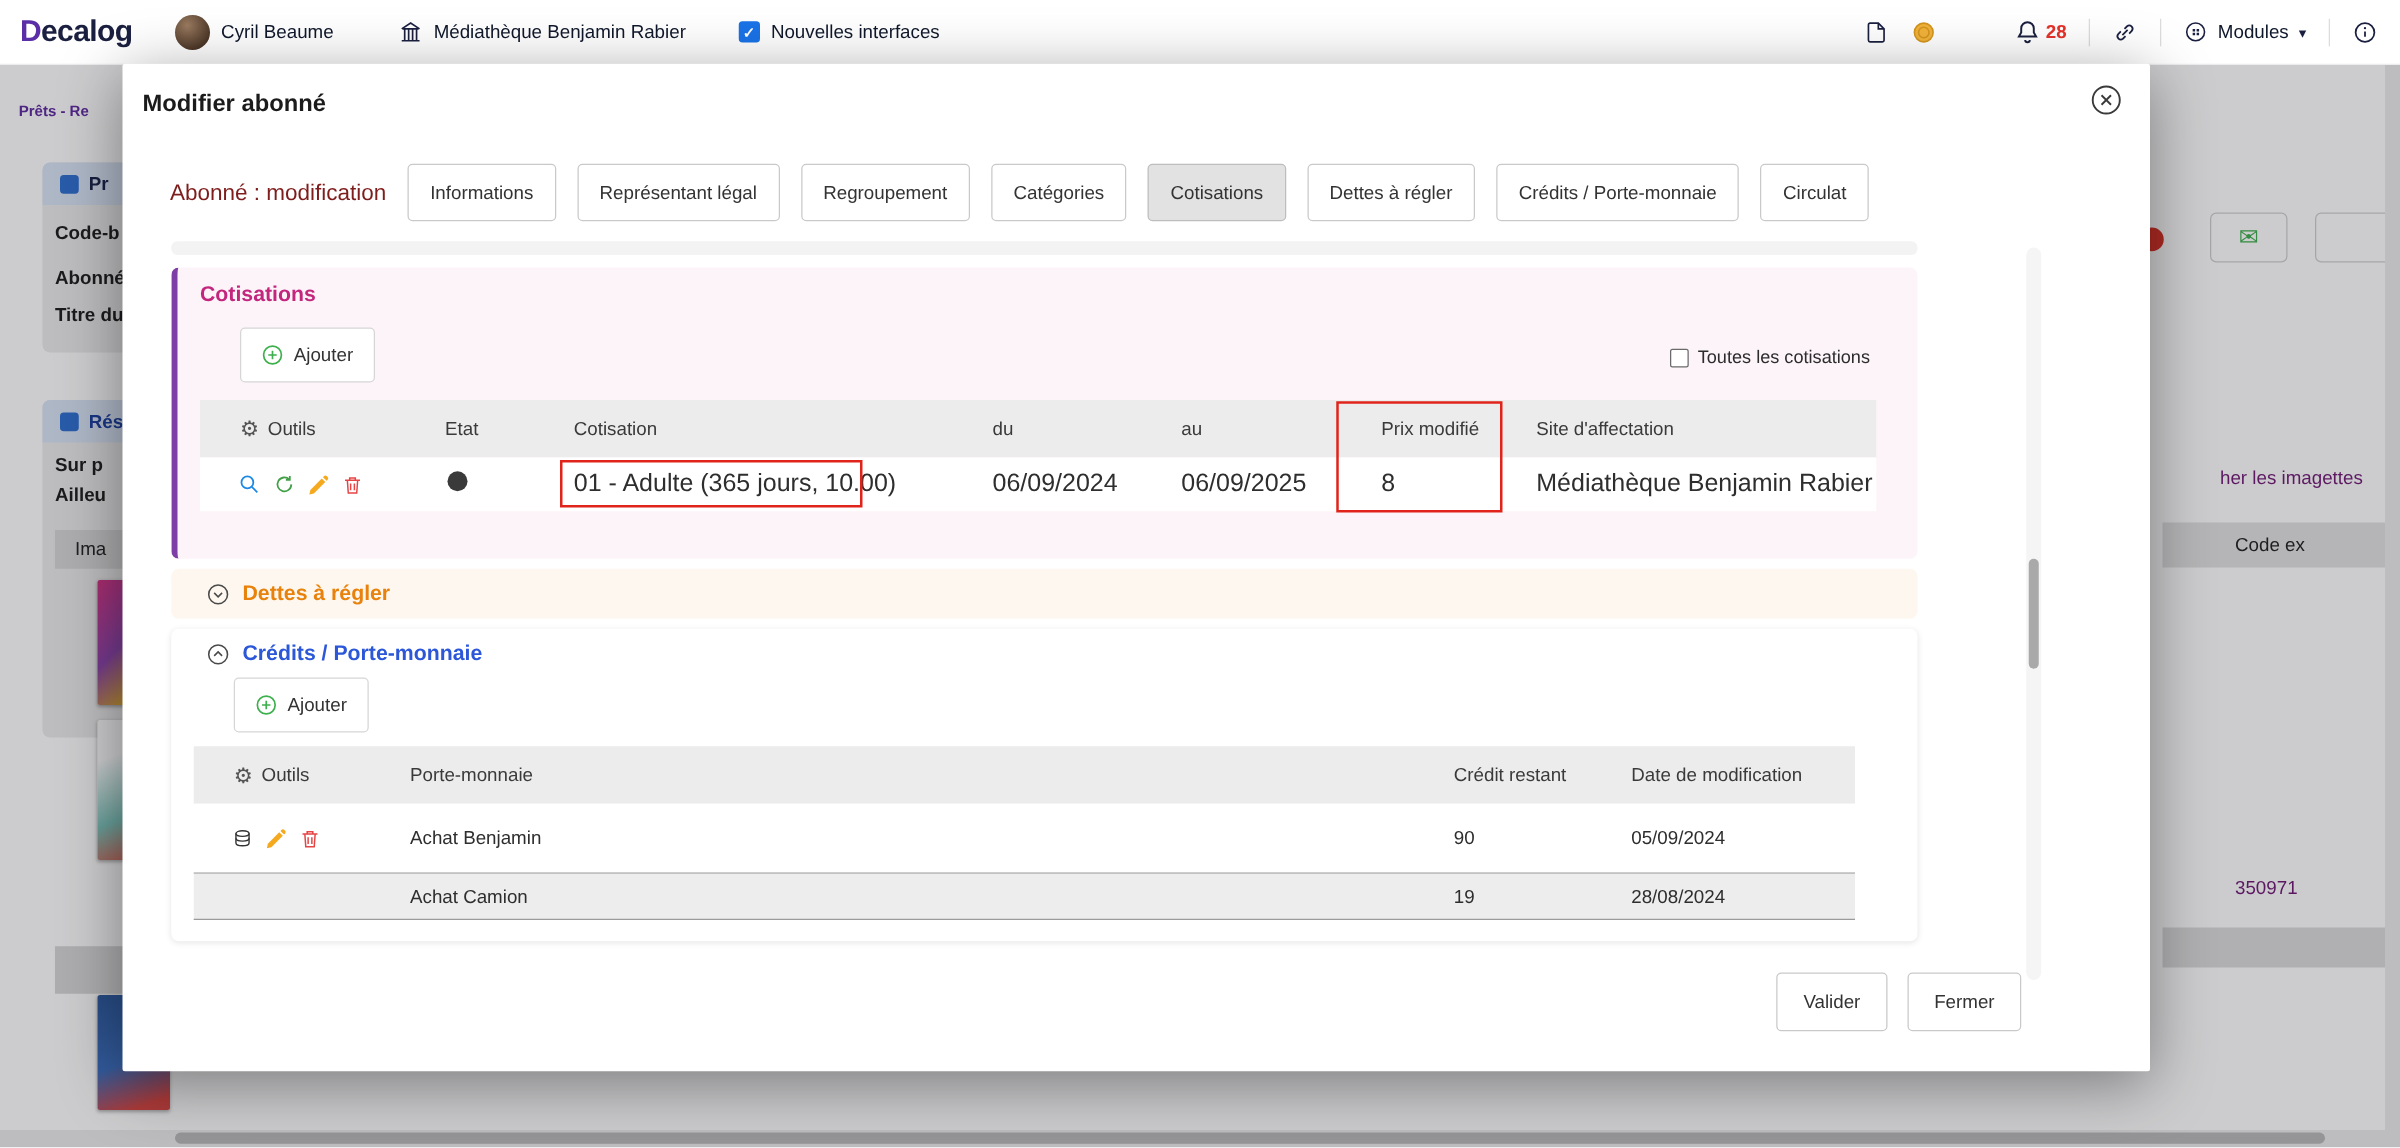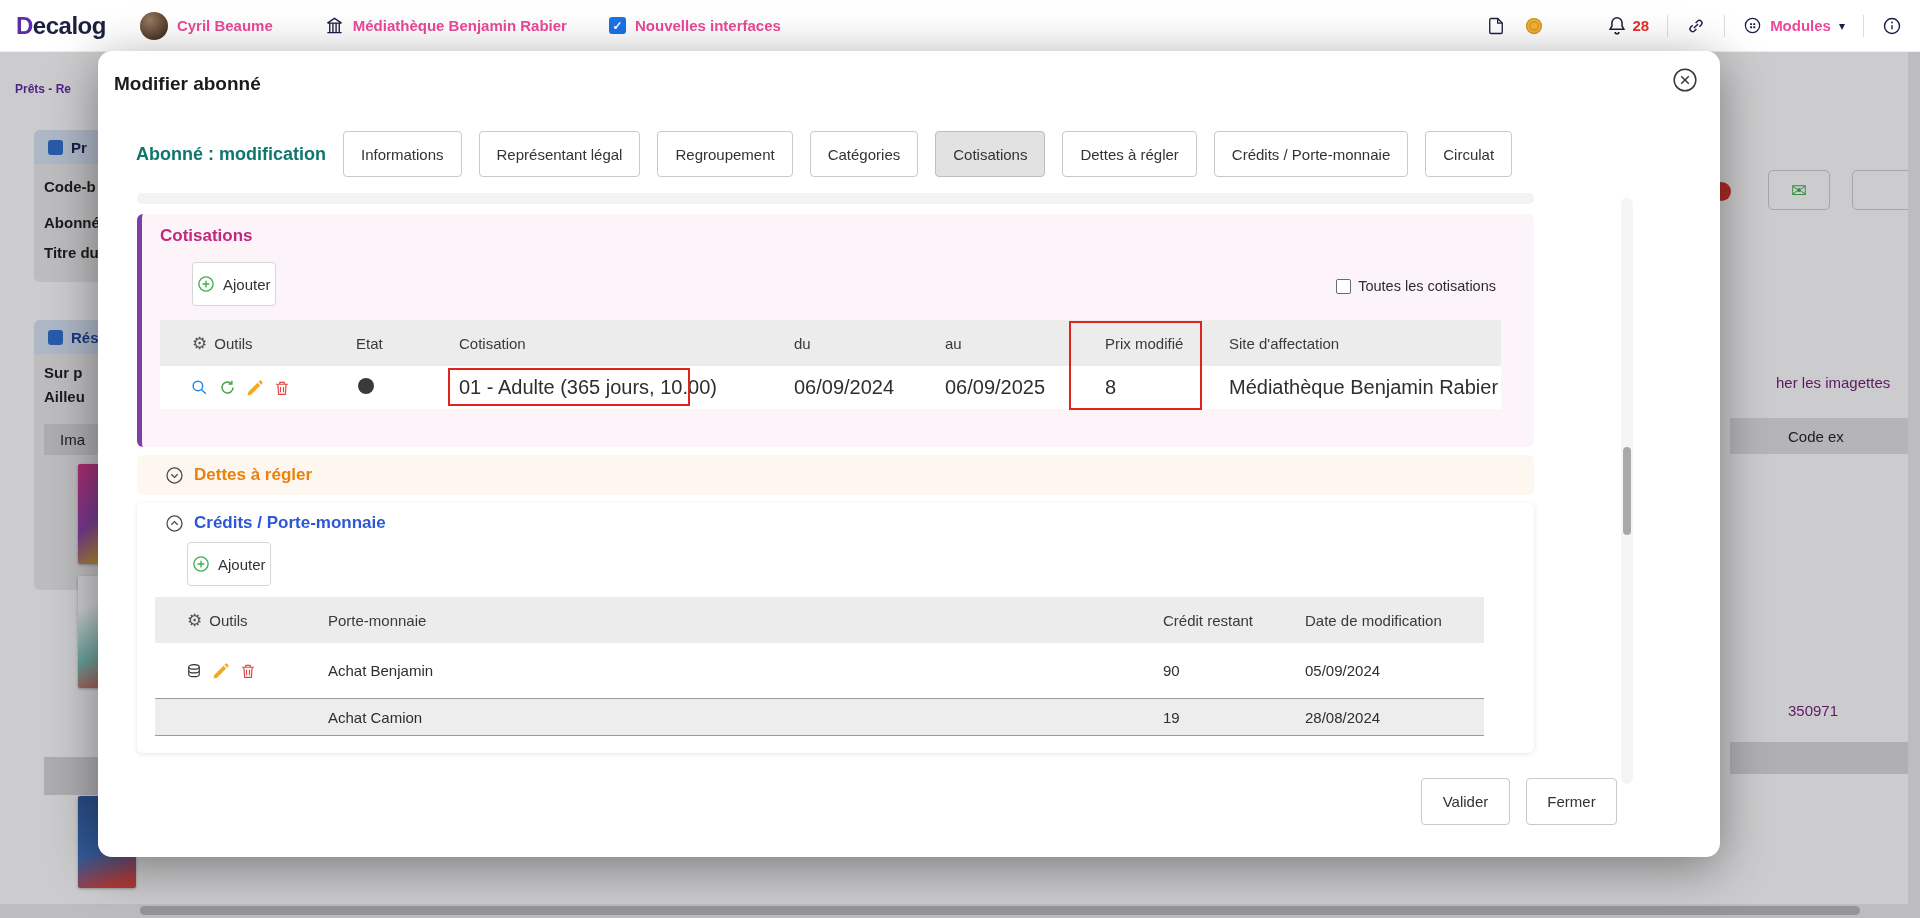--- a/index.html
+++ b/index.html
@@ -5,21 +5,21 @@
   *{margin:0;padding:0;box-sizing:border-box}
   html,body{width:1920px;height:918px;overflow:hidden}
   body{font-family:"Liberation Sans",sans-serif;position:relative;background:#fff;color:#222}
 
   
   .topbar{position:absolute;left:0;top:0;width:1920px;height:52px;background:#fff;display:flex;align-items:center;z-index:30;border-bottom:1px solid #ececec}
   .logo{margin-left:16px;font-size:24px;font-weight:800;letter-spacing:-.5px;display:flex;align-items:center;cursor:pointer}
   .logo-d{color:#5a2ea6}
   .logo-rest{color:#1b2040}
   .tb-item{display:flex;align-items:center;gap:9px}
-  .tb-label{font-size:15px;font-weight:700;color:#ec4899;white-space:nowrap}
+  .tb-label{font-size:15px;font-weight:400;color:#0f172a;white-space:nowrap}
   .avatar{width:28px;height:28px;border-radius:50%;background:radial-gradient(circle at 35% 30%,#9a7b60,#4a3526 75%);display:inline-block}
   .tb-user{margin-left:34px}
   .tb-site{margin-left:52px}
   .tb-toggle{margin-left:42px}
   .cb-checked{width:17px;height:17px;border-radius:3px;background:#1a73e8;color:#fff;font-size:12px;font-weight:700;display:flex;align-items:center;justify-content:center}
   .tb-right{margin-left:auto;display:flex;align-items:center;gap:18px;margin-right:18px}
   .tb-ic{display:flex;align-items:center;justify-content:center;cursor:pointer}
   .tb-bell{margin-left:44px;display:flex;align-items:center;gap:4px}
   .badge{color:#e5322a;font-size:15px;font-weight:800}
   .tb-sep{width:1px;height:22px;background:#dcdcdc}
@@ -38,37 +38,37 @@
   .bg-redbadge{position:absolute;width:19px;height:19px;border-radius:50%;background:#d93025}
   .bg-mailbtn{position:absolute;width:62px;height:40px;background:#fff;border:1px solid #cfcfcf;border-radius:5px;display:flex;align-items:center;justify-content:center;font-size:19px;color:#3daf4c}
   .bg-rtext{position:absolute;font-size:15px;color:#701a75;white-space:nowrap}
   .bg-hscroll{position:absolute;left:0;right:0;bottom:0;height:14px;background:#ececec}
   .bg-hthumb{position:absolute;left:140px;top:2px;height:9px;width:1720px;background:#b9b9b9;border-radius:5px}
   .bg-vscroll{position:absolute;right:0;top:0;bottom:14px;width:12px;background:#ececec}
 
   .overlay{position:absolute;left:0;top:52px;width:1920px;height:866px;background:rgba(25,25,30,.22);z-index:40}
 
   
-  .modal{position:absolute;left:98px;top:51px;width:1622px;height:806px;background:#fff;border-radius:14px;box-shadow:0 10px 50px rgba(0,0,0,.4);z-index:50}
+  .modal{position:absolute;left:98px;top:51px;width:1622px;height:806px;background:#fff;border-radius:2px;box-shadow:0 10px 50px rgba(0,0,0,.4);z-index:50}
   .m-title{position:absolute;left:16px;top:22px;font-size:19px;font-weight:800;color:#1b1b1b}
   .m-close{position:absolute;right:22px;top:16px;cursor:pointer}
   .tabs-row{position:absolute;left:38px;top:79px;height:48px;width:1480px;display:flex;align-items:center;gap:17px;overflow:hidden;white-space:nowrap}
-  .m-subtitle{font-size:18px;font-weight:700;color:#0f766e;flex:none}
+  .m-subtitle{font-size:18px;font-weight:400;color:#7f1d1d;flex:none}
   .tab{flex:none;height:46px;padding:0 17px;border:1px solid #c9c9c9;border-radius:4px;background:#fff;font-size:15px;color:#333;font-family:inherit;display:flex;align-items:center;cursor:pointer}
   .tab.active{background:#e2e2e2;border-color:#bdbdbd}
   .content-strip{position:absolute;left:39px;top:142px;width:1397px;height:11px;background:#f3f3f3;border-radius:5px}
 
   
   .m-scroll{position:absolute;left:1523px;top:147px;width:12px;height:586px;background:#f5f5f5;border-radius:6px}
   .m-thumb{position:absolute;left:2px;top:249px;width:8px;height:88px;background:#a9a9a9;border-radius:4px}
 
   
   .p-cot{position:absolute;left:39px;top:163px;width:1397px;height:233px;background:#fdf4f9;border-left:5px solid #7d3fa5;border-radius:6px}
   .p-cot-title{position:absolute;left:18px;top:12px;font-size:17px;font-weight:800;color:#c2267d}
-  .btn-add{position:absolute;left:50px;top:48px;height:44px;padding:0 4px;background:#fff;border:1px solid #d6d6d6;border-radius:4px;display:flex;align-items:center;gap:8px;font-size:15px;color:#333;cursor:pointer}
+  .btn-add{position:absolute;left:50px;top:48px;height:44px;padding:0 16px;background:#fff;border:1px solid #d6d6d6;border-radius:4px;display:flex;align-items:center;gap:8px;font-size:15px;color:#333;cursor:pointer}
   .chk-line{position:absolute;right:38px;top:64px;display:flex;align-items:center;gap:7px;font-size:14.5px;color:#2c2c2c;cursor:pointer}
   .chk-box{width:15px;height:15px;border:1.5px solid #6a6a6a;border-radius:2px;background:#fff}
   .ct{position:absolute;left:18px;top:106px;width:1341px}
   .ct-head,.ct-row{display:grid;grid-template-columns:196px 103px 335px 151px 160px 124px 1fr;align-items:center}
   .ct-head{height:46px;background:#ececec;font-size:15px;color:#3a3a3a}
   .ct-row{height:43px;background:#fff;font-size:20px;color:#2e2e2e}
   .cell-tools{display:flex;align-items:center;gap:9px;padding-left:30px}
   .cell-tools.head{gap:7px;padding-left:32px}
   .gear{font-size:17px;color:#555;line-height:1}
   .etat-dot{width:16px;height:16px;border-radius:50%;background:#3a3a3a;margin-left:2px;display:inline-block}

